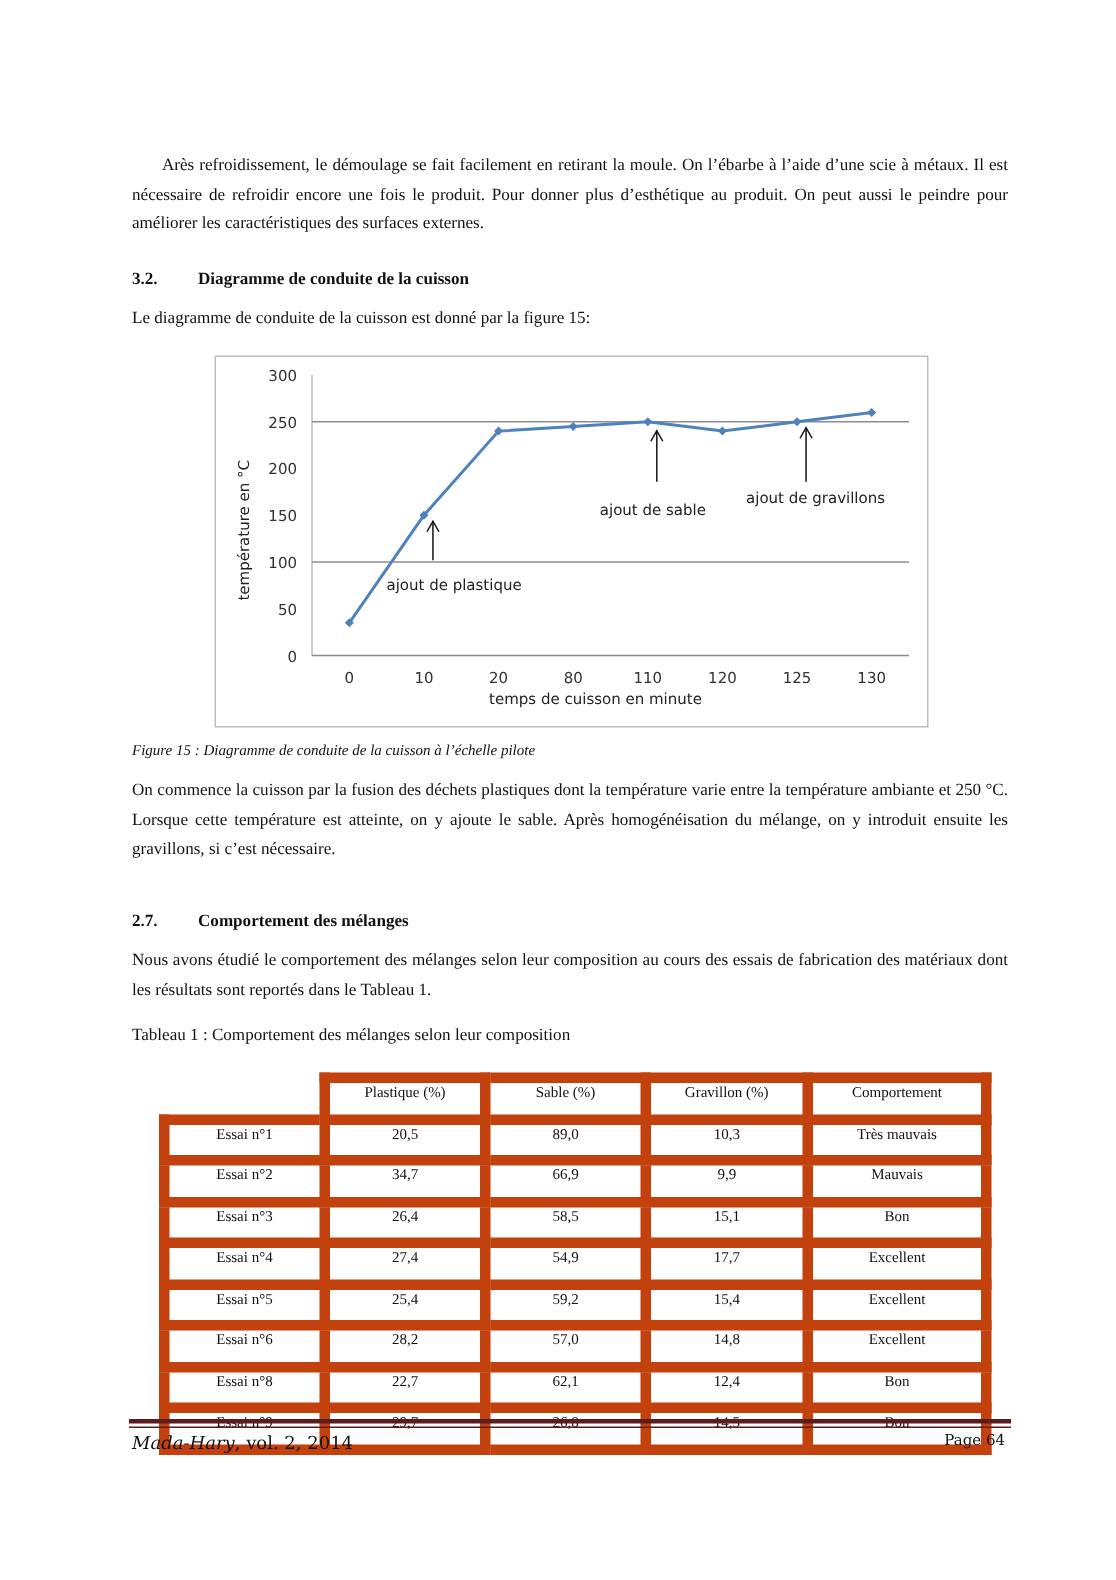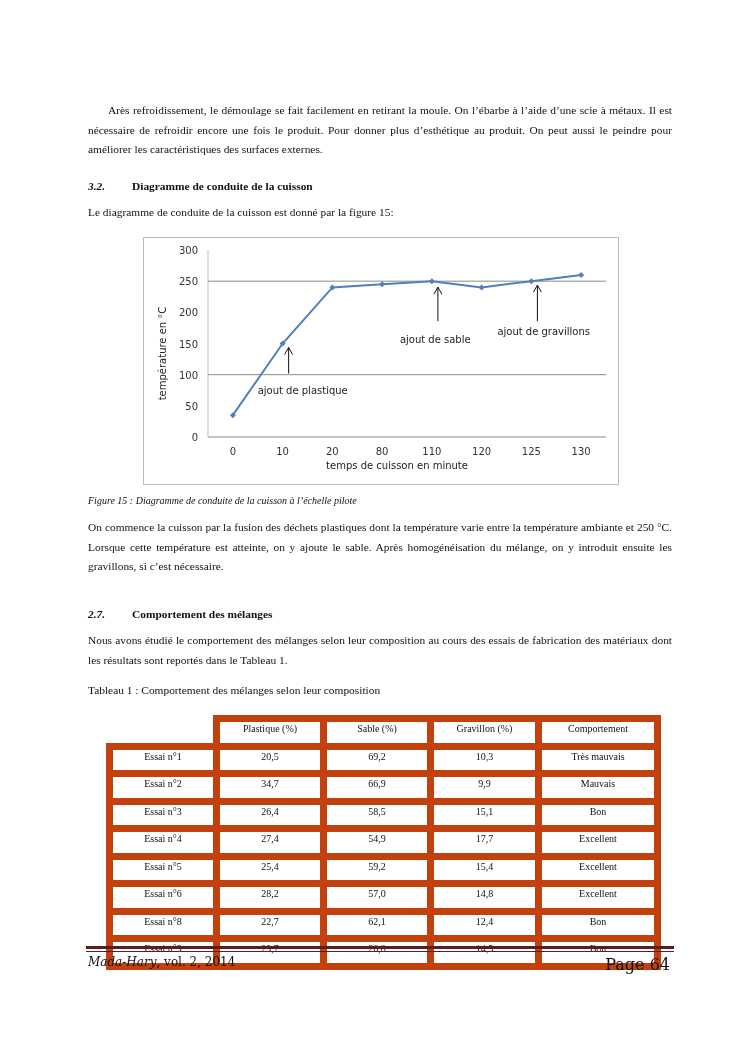--- a/index.html
+++ b/index.html
@@ -2,39 +2,39 @@
 <html><head>
 <meta charset="utf-8">
 <style>
   html, body { margin: 0; padding: 0; background: #ffffff; }
   body { width: 744px; height: 1053px; position: relative; overflow: hidden;
          font-family: "Liberation Serif", serif; color: #111; }
   .p { position: absolute; left: 88px; width: 584px; font-size: 11.4px; line-height: 19.5px;
        text-align: justify; margin: 0; }
   .p.indent { text-indent: 20px; }
   .h { position: absolute; left: 88px; font-size: 11.4px; font-weight: bold; margin: 0; }
-  .h .num { display: inline-block; width: 44px; font-style: italic; }
+  .h .num { display: inline-block; width: 44px; }
   .caption { position: absolute; left: 88px; width: 584px; font-style: italic;
              font-size: 10px; margin: 0; }
   .tcap { position: absolute; left: 88px; font-size: 11.4px; margin: 0; }
   #chart-frame { position: absolute; left: 143px; top: 237px; width: 474px; height: 246px;
                  border: 1px solid #bdbdbd; background: #fff; }
   #chart-svg { position: absolute; left: 0; top: 0; }
   .ctext { font-family: "DejaVu Sans", sans-serif; font-size: 10px; fill: #222; }
   .ctick { font-family: "DejaVu Sans", sans-serif; font-size: 10px; fill: #333; }
   table.data { position: absolute; left: 106px; top: 715px; border-collapse: collapse;
                font-size: 10px; font-family: "Liberation Serif", serif; }
   table.data td { border: 7px solid #c2410c; height: 19.5px; padding: 0; text-align: center; vertical-align: top; padding-top: 1px; }
   table.data td.empty { border: none; border-bottom: 1px solid #222; }
   .footer-line1 { position: absolute; left: 86px; top: 946px; width: 588px; height: 3px; background: #5a1c1c; }
   .footer-line2 { position: absolute; left: 86px; top: 951px; width: 588px; height: 1px; background: #5a1c1c; }
   .footer-left { position: absolute; left: 88px; top: 955px; font-family: "DejaVu Serif", serif;
                  font-size: 12px; }
   .footer-left .j { font-style: italic; }
-  .footer-right { position: absolute; left: 590px; width: 80px; text-align: right; top: 955px; font-family: "DejaVu Serif", serif; font-size: 16px; }
+  .footer-right { position: absolute; left: 590px; width: 80px; text-align: right; top: 955px; font-family: "DejaVu Serif", serif; font-size: 10px; }
 </style>
 </head>
 <body>
 
 <p class="p indent" style="top:101px;">Arès refroidissement, le démoulage se fait facilement en retirant la moule. On l’ébarbe à l’aide d’une scie à métaux. Il est nécessaire de refroidir encore une fois le produit. Pour donner plus d’esthétique au produit. On peut aussi le peindre pour améliorer les caractéristiques des surfaces externes.</p>
 
 <p class="h" style="top:180px;">
   <span class="num">3.2.</span><span>Diagramme de conduite de la cuisson</span>
 </p>
 <p class="p" style="top:203px;">Le diagramme de conduite de la cuisson est donné par la figure 15:</p>
@@ -106,21 +106,21 @@
       <tr>
         <td class="empty"></td>
         <td>Plastique (%)</td>
         <td>Sable (%)</td>
         <td>Gravillon (%)</td>
         <td>Comportement</td>
       </tr>
       <tr>
         <td>Essai n°1</td>
         <td>20,5</td>
-        <td>69,2</td>
+        <td>89,0</td>
         <td>10,3</td>
         <td>Très mauvais</td>
       </tr>
       <tr>
         <td>Essai n°2</td>
         <td>34,7</td>
         <td>66,9</td>
         <td>9,9</td>
         <td>Mauvais</td>
       </tr>

